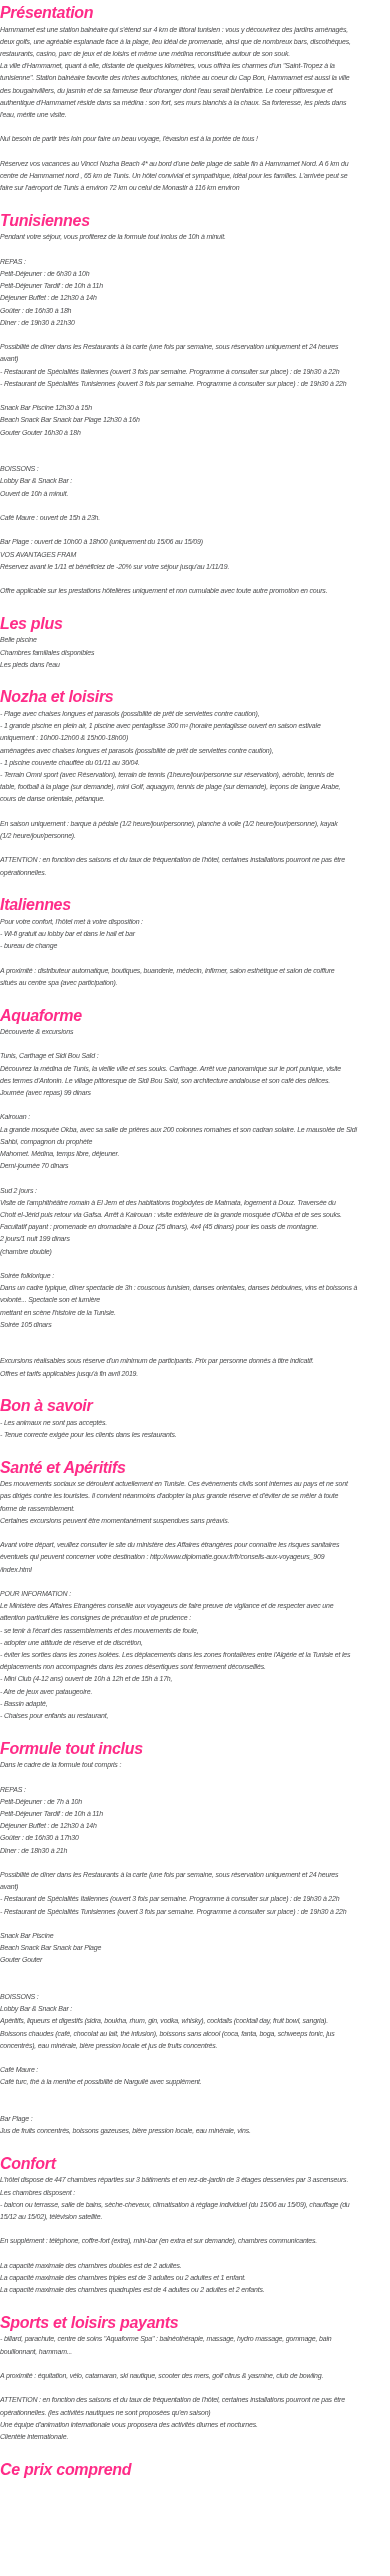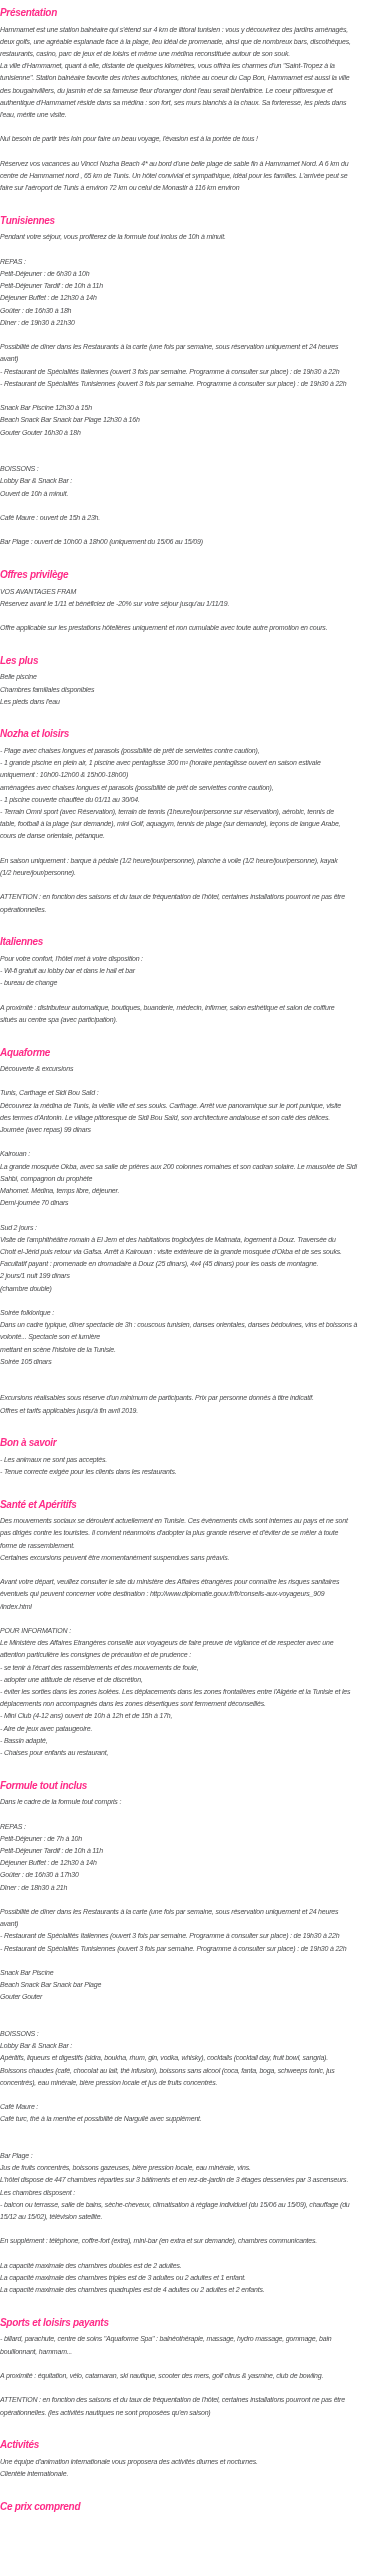--- a/index.html
+++ b/index.html
@@ -16,21 +16,21 @@
     font-style: italic;
     font-size: 7px;
     line-height: 12.2px;
     letter-spacing: -0.2px;
     color: #4c4d4f;
   }
   .sec-heading {
     font-family: "Liberation Sans", sans-serif;
     font-style: italic;
     font-weight: 700;
-    font-size: 10px;
+    font-size: 16px;
     line-height: 18.5px;
     letter-spacing: -0.3px;
     color: #ff2c88;
     margin: 17.5px 0 1px 0;
   }
   section.sec:first-child .sec-heading { margin-top: 0; }
   .line {
     min-height: 12.2px;
     white-space: normal;
     word-wrap: break-word;
@@ -80,21 +80,20 @@
       <div class="line"></div>
       <div class="line">BOISSONS :</div>
       <div class="line">Lobby Bar &amp; Snack Bar :</div>
       <div class="line">Ouvert de 10h à minuit.</div>
       <div class="line"></div>
       <div class="line">Café Maure : ouvert de 15h à 23h.</div>
       <div class="line"></div>
       <div class="line">Bar Plage : ouvert de 10h00 à 18h00 (uniquement du 15/06 au 15/09)</div>
     </section>
     <section class="sec">
-      <h2 class="sec-heading">Offres privilège</h2>
       <div class="line">VOS AVANTAGES FRAM</div>
       <div class="line">Réservez avant le 1/11 et bénéficiez de -20% sur votre séjour jusqu'au 1/11/19.</div>
       <div class="line"></div>
       <div class="line">Offre applicable sur les prestations hôtelières uniquement et non cumulable avec toute autre promotion en cours.</div>
     </section>
     <section class="sec">
       <h2 class="sec-heading">Les plus</h2>
       <div class="line">Belle piscine</div>
       <div class="line">Chambres familiales disponibles</div>
       <div class="line">Les pieds dans l'eau</div>
@@ -215,20 +214,21 @@
       <div class="line">concentrés), eau minérale, bière pression locale et jus de fruits concentrés.</div>
       <div class="line"></div>
       <div class="line">Café Maure :</div>
       <div class="line">Café turc, thé à la menthe et possibilité de Narguilé avec supplément.</div>
       <div class="line"></div>
       <div class="line"></div>
       <div class="line">Bar Plage :</div>
       <div class="line">Jus de fruits concentrés, boissons gazeuses, bière pression locale, eau minérale, vins.</div>
     </section>
     <section class="sec">
+      <h2 class="sec-heading">Confort</h2>
       <div class="line">L'hôtel dispose de 447 chambres réparties sur 3 bâtiments et en rez-de-jardin de 3 étages desservies par 3 ascenseurs.</div>
       <div class="line">Les chambres disposent :</div>
       <div class="line">- balcon ou terrasse, salle de bains, sèche-cheveux, climatisation à réglage individuel (du 15/06 au 15/09), chauffage (du</div>
       <div class="line">15/12 au 15/02), télévision satellite.</div>
       <div class="line"></div>
       <div class="line">En supplément : téléphone, coffre-fort (extra), mini-bar (en extra et sur demande), chambres communicantes.</div>
       <div class="line"></div>
       <div class="line">La capacité maximale des chambres doubles est de 2 adultes.</div>
       <div class="line">La capacité maximale des chambres triples est de 3 adultes ou 2 adultes et 1 enfant.</div>
       <div class="line">La capacité maximale des chambres quadruples est de 4 adultes ou 2 adultes et 2 enfants.</div>
@@ -237,21 +237,20 @@
       <h2 class="sec-heading">Sports et loisirs payants</h2>
       <div class="line">- billard, parachute, centre de soins "Aquaforme Spa" : balnéothérapie, massage, hydro massage, gommage, bain</div>
       <div class="line">bouillonnant, hammam...</div>
       <div class="line"></div>
       <div class="line">A proximité : équitation, vélo, catamaran, ski nautique, scooter des mers, golf citrus &amp; yasmine, club de bowling.</div>
       <div class="line"></div>
       <div class="line">ATTENTION : en fonction des saisons et du taux de fréquentation de l'hôtel, certaines installations pourront ne pas être</div>
       <div class="line">opérationnelles. (les activités nautiques ne sont proposées qu'en saison)</div>
     </section>
     <section class="sec">
-      <h2 class="sec-heading">Activités</h2>
       <div class="line">Une équipe d'animation internationale vous proposera des activités diurnes et nocturnes.</div>
       <div class="line">Clientèle internationale.</div>
     </section>
     <section class="sec">
       <h2 class="sec-heading">Ce prix comprend</h2>
     </section>
   </main>
 
 
 </body></html>

